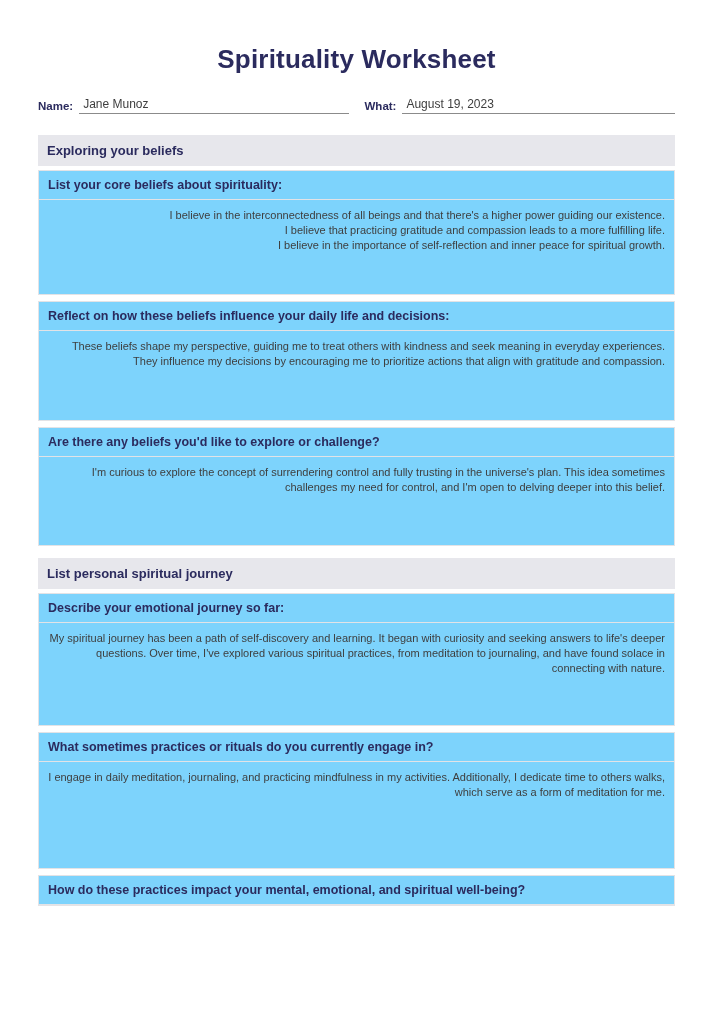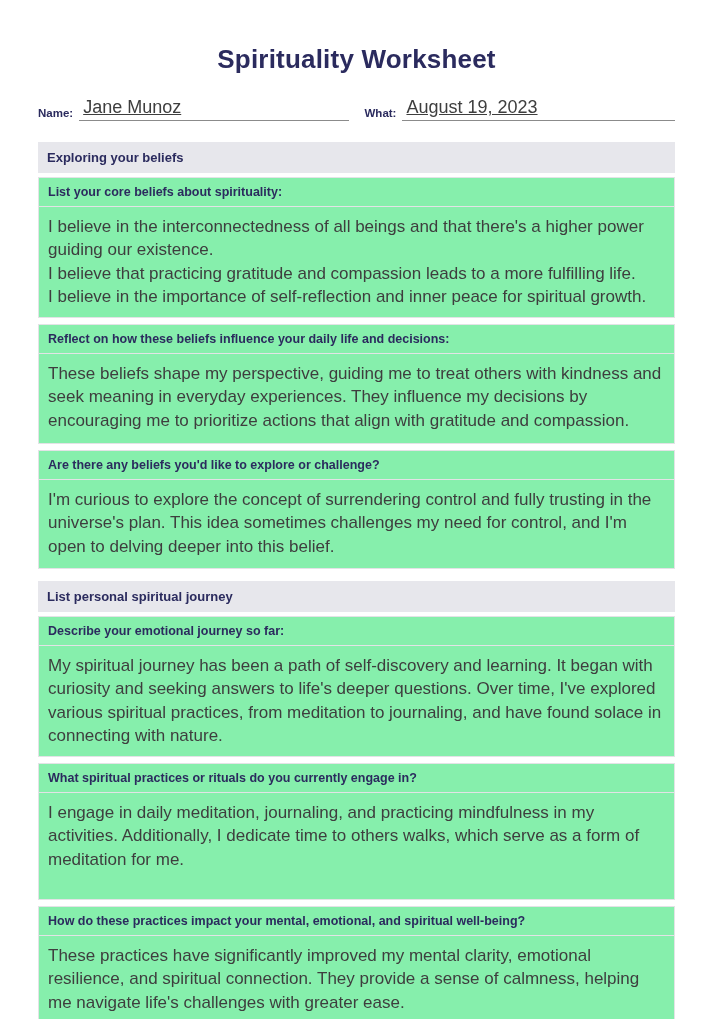--- a/index.html
+++ b/index.html
@@ -38,54 +38,54 @@
     font-weight:bold;
     color:var(--heading-text);
     font-size:11.5px;
     padding-bottom:2px;
     margin-right:6px;
     white-space:nowrap;
   }
   .meta-value{
     flex:1;
     border-bottom:1.5px solid var(--underline);
-    font-size:18px;
+    font-size:12px;
     color:var(--body-text);
     padding:0 2px 2px 4px;
     min-height:17px;
     white-space:nowrap;
-    text-decoration:underline;
   }
   .section-bar{
     background:var(--section-bg);
     color:var(--heading-text);
     font-weight:bold;
     font-size:13px;
     padding:8px 9px;
   }
   .section + .section{margin-top:12px;}
   .qa-box{
     border:1px solid var(--box-border);
-    background:#86efac;
+    background:#7dd3fc;
     margin-top:4px;
   }
   .qa-box + .qa-box{margin-top:6px;}
   .q{
     padding:7px 9px;
     border-bottom:1px solid var(--box-border);
     font-weight:bold;
     color:var(--heading-text);
     font-size:12.5px;
   }
   .a{
     padding:8px 9px;
-    font-size:17px;
+    font-size:11px;
     line-height:1.38;
     color:var(--body-text);
     white-space:pre-line;
+    text-align:right;
   }
 </style>
 </head>
 <body>
 
 <div class="page">
 
   <h1 class="title">Spirituality Worksheet</h1>
 
   <div class="meta-row">
@@ -122,23 +122,22 @@
 
   <div class="section">
     <div class="section-bar">List personal spiritual journey</div>
 
     <div class="qa-box">
       <div class="q">Describe your emotional journey so far:</div>
       <div class="a" style="min-height:102px">My spiritual journey has been a path of self-discovery and learning. It began with curiosity and seeking answers to life's deeper questions. Over time, I've explored various spiritual practices, from meditation to journaling, and have found solace in connecting with nature.</div>
     </div>
 
     <div class="qa-box">
-      <div class="q">What spiritual practices or rituals do you currently engage in?</div>
+      <div class="q">What sometimes practices or rituals do you currently engage in?</div>
       <div class="a" style="min-height:106px">I engage in daily meditation, journaling, and practicing mindfulness in my activities. Additionally, I dedicate time to others walks, which serve as a form of meditation for me.</div>
     </div>
 
     <div class="qa-box">
       <div class="q">How do these practices impact your mental, emotional, and spiritual well-being?</div>
-      <div class="a" style="min-height:105px">These practices have significantly improved my mental clarity, emotional resilience, and spiritual connection. They provide a sense of calmness, helping me navigate life's challenges with greater ease.</div>
     </div>
   </div>
 
 </div>
 
 </body></html>

